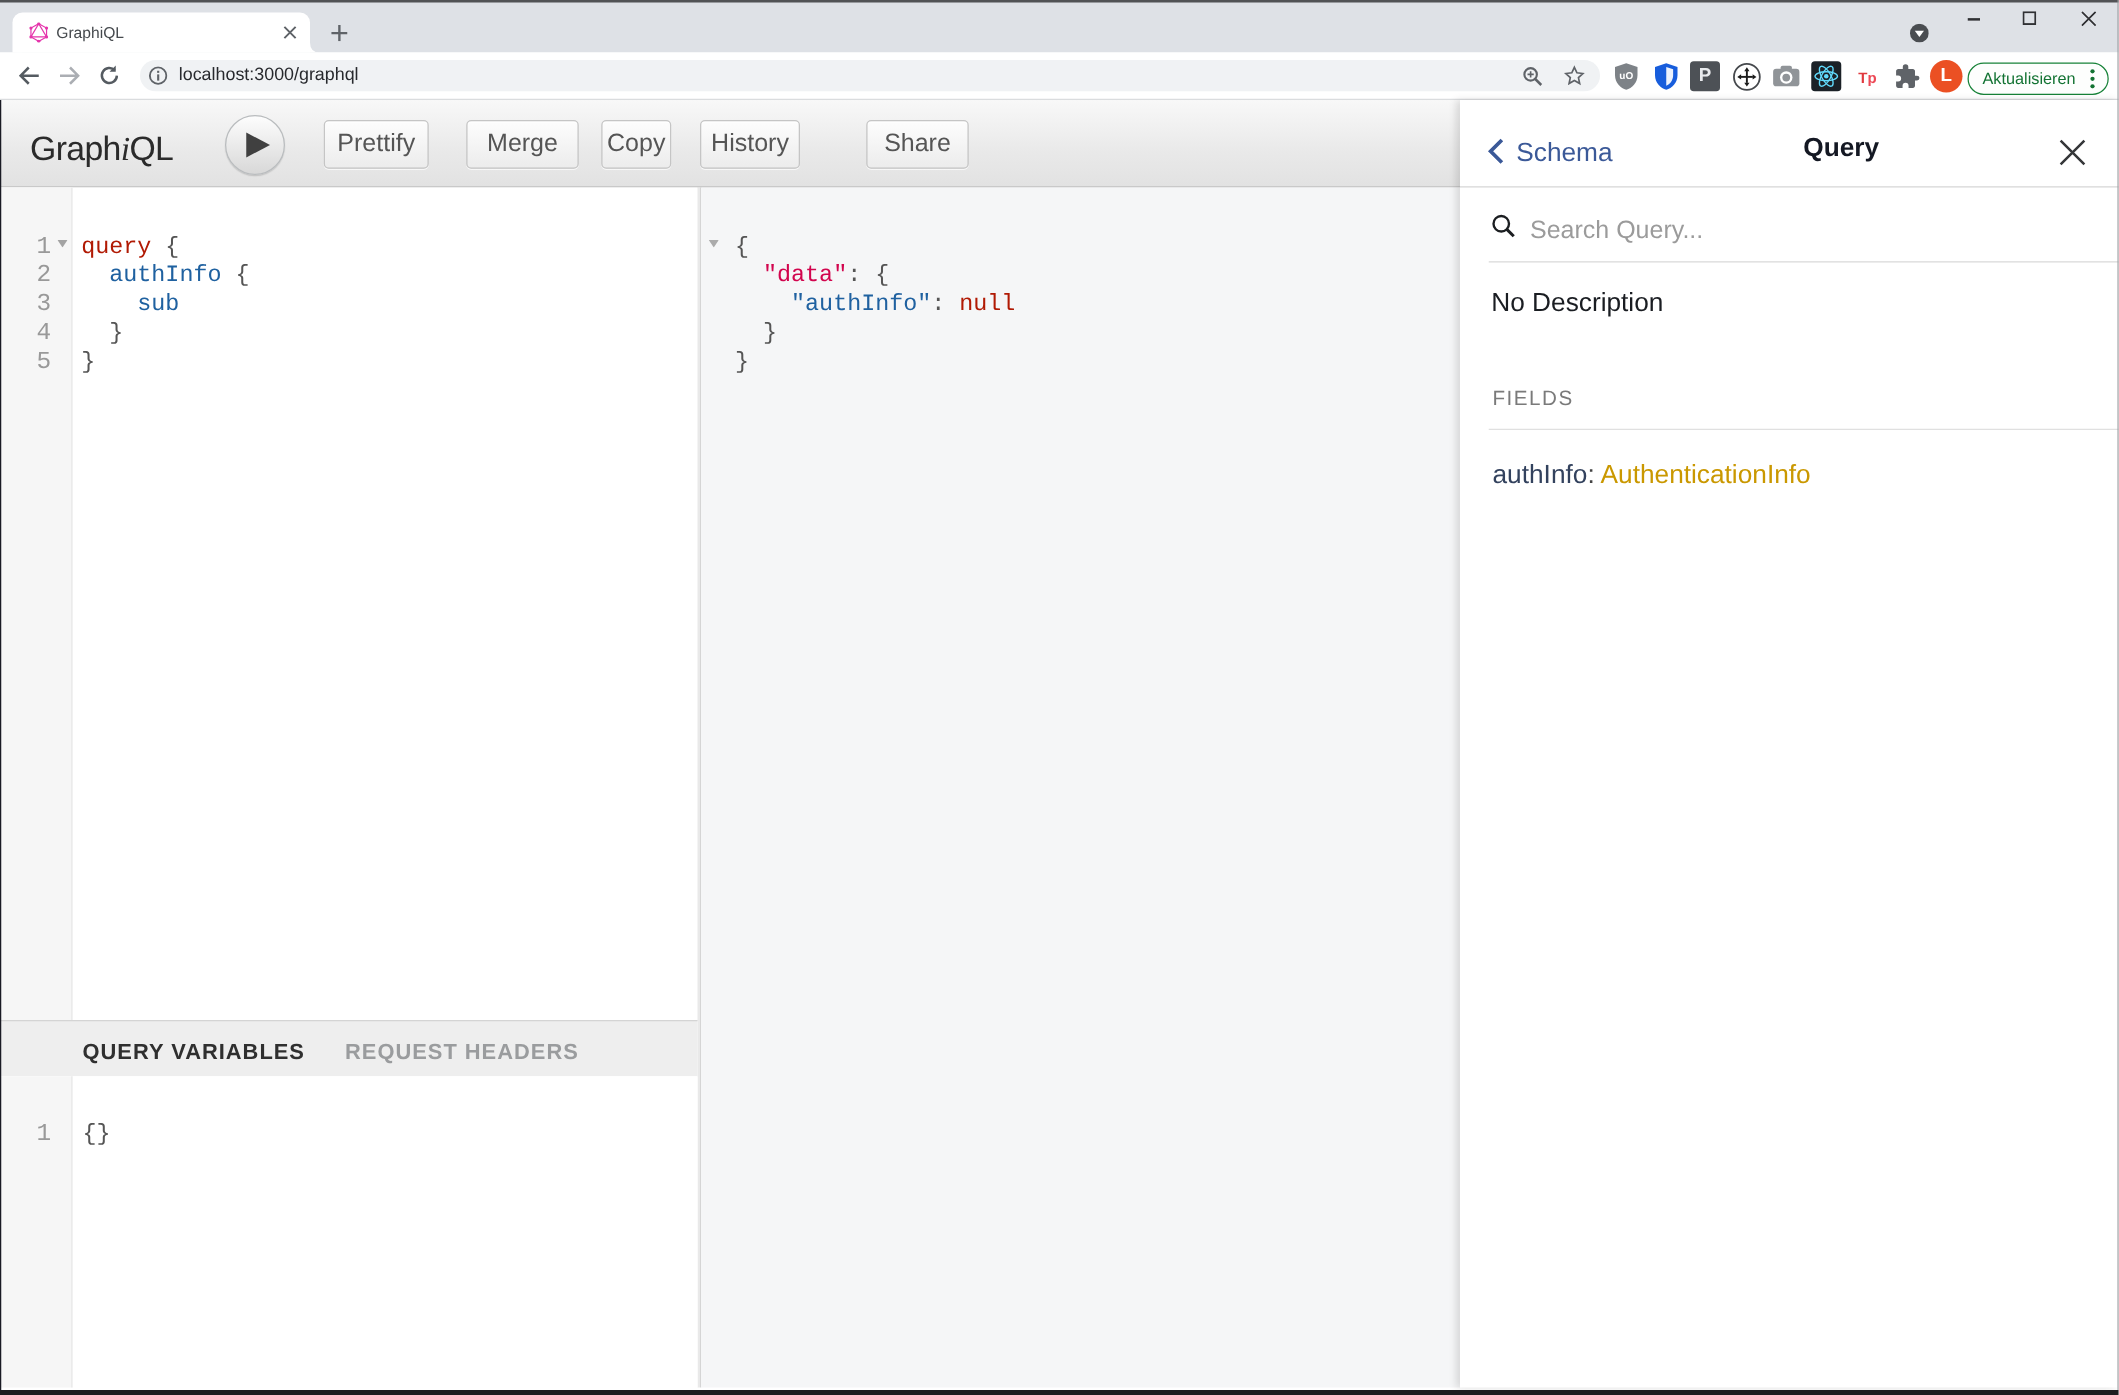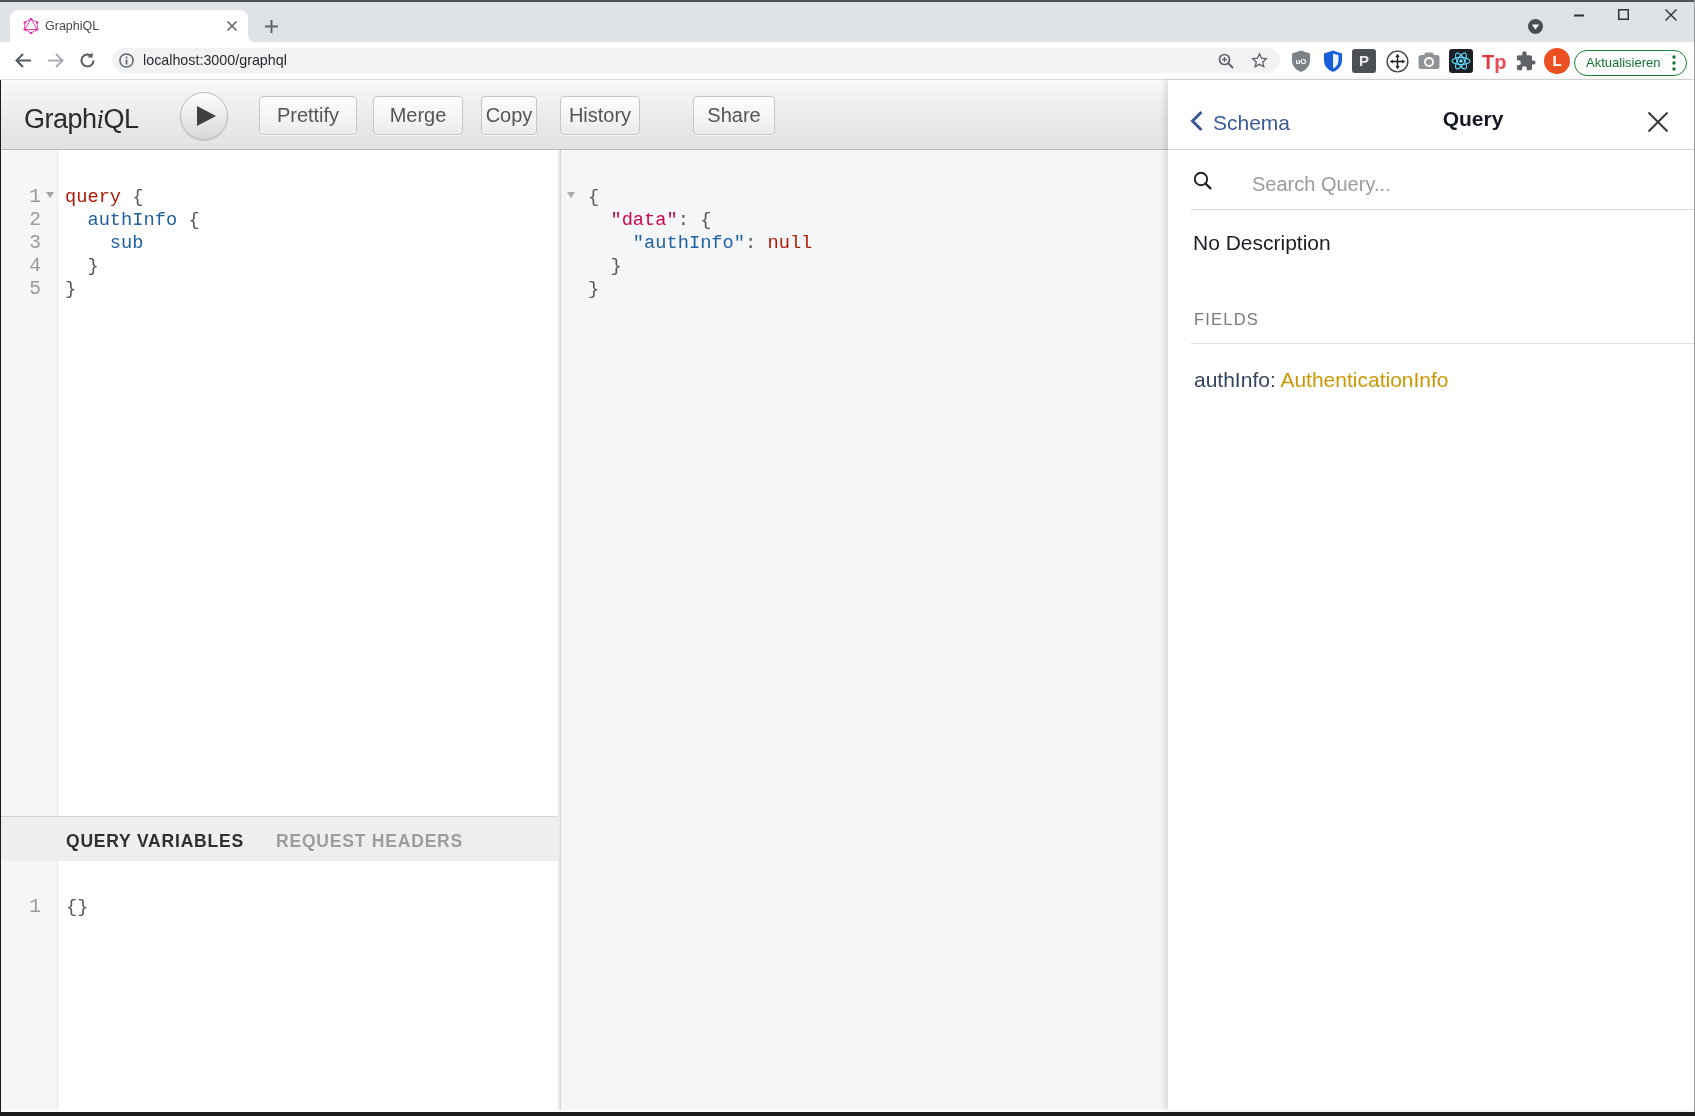--- a/index.html
+++ b/index.html
@@ -32,21 +32,21 @@
 #varband { left:0; top:816px; width:558px; height:45px; background:#eee; border-top:1px solid #d4d4d4; }
 #vartitle1 { left:66px; top:831px; font-size:17.5px; font-weight:bold; letter-spacing:0.8px; color:#2f2f2f; }
 #vartitle2 { left:276px; top:831px; font-size:17.5px; font-weight:bold; letter-spacing:0.8px; color:#9a9c9e; }
 #veditor { left:0; top:861px; width:558px; height:249px; background:#fff; }
 #vgutter { left:0; top:861px; width:58px; height:249px; background:#f6f6f6; border-right:1px solid #e8e8e8; }
 
 #docpanel { left:1168px; top:80px; width:527px; height:1030px; background:#fff; box-shadow:-3px 0 6px rgba(0,0,0,0.12); }
 #docheader { left:1168px; top:80px; width:527px; height:70px; background:#fff; border-bottom:1px solid #d6d6d6; }
 #schema { left:1213px; top:111px; font-size:21px; color:#3B5998; }
 #doctitle { left:1383px; top:107px; width:180px; text-align:center; font-size:21px; font-weight:bold; color:#141823; }
-#searchph { left:1224px; top:173px; font-size:20px; color:#9b9b9b;margin-left:28px; }
+#searchph { left:1224px; top:173px; font-size:20px; color:#9b9b9b; }
 #searchline { left:1191px; top:209px; width:504px; height:1px; background:#d9d9d9; }
 #nodesc { left:1193px; top:231px; font-size:21px; color:#1a1d22; }
 #fields { left:1194px; top:310px; font-size:16.5px; font-weight:normal; letter-spacing:1.2px; color:#7a7a7a; }
 #fieldline { left:1191px; top:343px; width:504px; height:1px; background:#e0e0e0; }
 #fielditem { left:1194px; top:368px; font-size:21px; }
 #fielddesc { left:1200px; top:417px; font-size:21px; color:#9a9a9a; }
 
 #leftedge { left:0; top:80px; width:1px; height:1032px; background:#1a1b24; }
 #rightedge { left:1694px; top:0; width:1px; height:1112px; background:#96989b; }
 #bottomstrip { left:0; top:1112px; width:1695px; height:4px; background:#1d1d1f; }
@@ -152,40 +152,40 @@
     </svg>
 <div class="abs" style="left:1449px;top:49px;width:24px;height:24px;background:#1b2127;border-radius:3px"></div>
 <svg class="abs" style="left:1449px;top:49px" width="24" height="24" viewBox="0 0 24 24">
       <g stroke="#61dafb" stroke-width="1.1" fill="none">
         <ellipse cx="12" cy="12" rx="9" ry="3.6"></ellipse>
         <ellipse cx="12" cy="12" rx="9" ry="3.6" transform="rotate(60 12 12)"></ellipse>
         <ellipse cx="12" cy="12" rx="9" ry="3.6" transform="rotate(120 12 12)"></ellipse>
       </g>
       <circle cx="12" cy="12" r="1.8" fill="#61dafb"></circle>
     </svg>
-<div class="abs" style="left:1482px;top:50px;width:24px;height:24px;text-align:center;line-height:24px;font-size:20px;font-weight:bold;color:#e03a3f">T<span style="color:#ed4956">p</span></div>
+<div class="abs" style="left:1482px;top:50px;width:24px;height:24px;text-align:center;line-height:24px;font-size:12px;font-weight:bold;color:#e03a3f">T<span style="color:#ed4956">p</span></div>
 <svg class="abs" style="left:1514px;top:50px" width="23" height="23" viewBox="0 0 24 24">
       <path d="M20.5 11 h-1.7 V7.2 c0-1-0.8-1.8-1.8-1.8 h-3.8 V3.7 a2.3 2.3 0 0 0-4.6 0 v1.7 H4.8 C3.8 5.4 3 6.2 3 7.2 v3.6 h1.7 a2.5 2.5 0 0 1 0 5 H3 v3.6 c0 1 0.8 1.8 1.8 1.8 h3.6 v-1.7 a2.5 2.5 0 0 1 5 0 v1.7 h3.6 c1 0 1.8-0.8 1.8-1.8 V15 h1.7 a2 2 0 0 0 0-4 Z" fill="#5f6368"></path>
     </svg>
 <div class="abs" style="left:1544px;top:48px;width:26px;height:26px;border-radius:50%;background:#eb5023;color:#fff;text-align:center;line-height:26px;font-size:15px;font-weight:bold">L</div>
 <div class="abs" style="left:1574px;top:50px;width:113px;height:26px;border:1px solid #178238;border-radius:13px;background:#fdfefd"></div>
 <div class="abs" style="left:1586px;top:50px;height:26px;line-height:26px;font-size:13px;color:#137333">Aktualisieren</div>
 <svg class="abs" style="left:1672px;top:55px" width="4" height="16">
       <circle cx="2" cy="2" r="1.7" fill="#137333"></circle>
       <circle cx="2" cy="8" r="1.7" fill="#137333"></circle>
       <circle cx="2" cy="14" r="1.7" fill="#137333"></circle>
     </svg>
 
 <div class="abs" id="chromeline"></div>
 
 <div class="abs" id="toolbar"></div>
 <div class="abs" id="logo">Graph<span style="font-style:italic;font-family:'Liberation Serif',serif">i</span>QL</div>
 <div class="abs" id="playbtn"></div>
 <div class="abs" id="playtri"></div>
-<div class="abs tbtn" style="left:259px;width:98px">Prettify</div>
+<div class="abs tbtn" style="left:259px;width:84px">Prettify</div>
 <div class="abs tbtn" style="left:373px;width:90px">Merge</div>
 <div class="abs tbtn" style="left:481px;width:56px">Copy</div>
 <div class="abs tbtn" style="left:560px;width:80px">History</div>
 <div class="abs tbtn" style="left:693px;width:82px">Share</div>
 
 <div class="abs" id="qeditor"></div>
 <div class="abs" id="qgutter"></div>
 <div class="abs lnum" style="top:186px">1</div>
 <div class="abs lnum" style="top:209px">2</div>
 <div class="abs lnum" style="top:232px">3</div>

